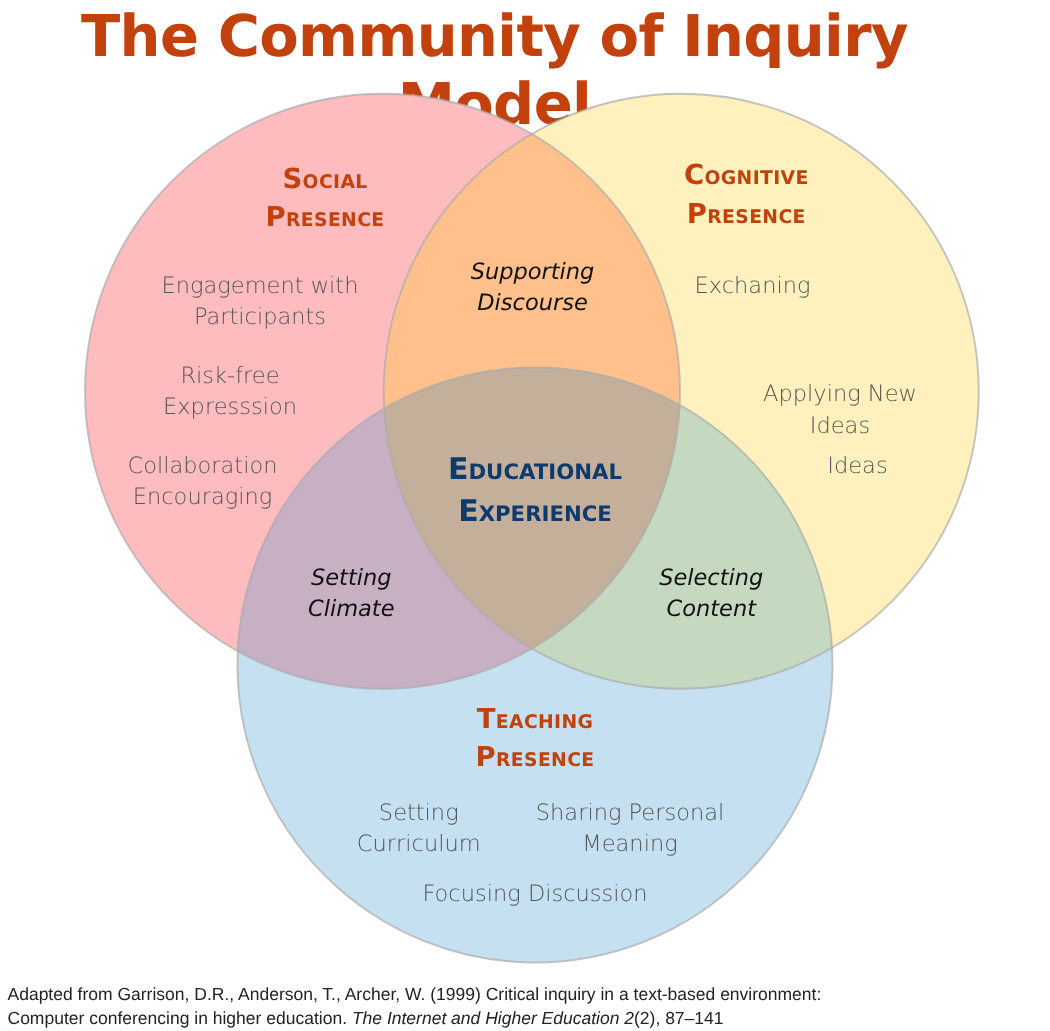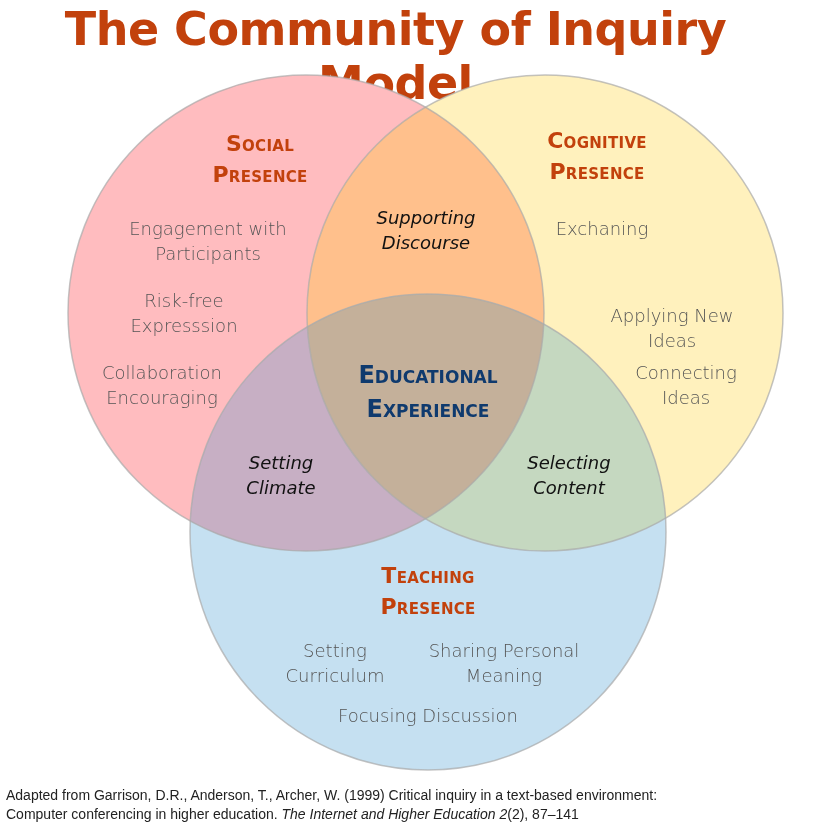--- a/index.html
+++ b/index.html
@@ -77,21 +77,20 @@
   <div>Presence</div>
 </div>
 <div class="lbl item" style="left:502px;top:216px;width:200px;">
   <div>Exchaning</div>
 </div>
 <div class="lbl item" style="left:572px;top:288px;width:200px;margin-top:15px;">
   <div>Applying New</div>
   <div>Ideas</div>
 </div>
 <div class="lbl item" style="left:586px;top:360px;width:200px;">
-  <div>Connecting</div>
   <div>Ideas</div>
 </div>
 
 <div class="lbl overlap" style="left:326px;top:205px;width:200px;">
   <div>Supporting</div>
   <div>Discourse</div>
 </div>
 <div class="lbl center" style="left:288px;top:358px;width:280px;">
   <div>Educational</div>
   <div>Experience</div>

